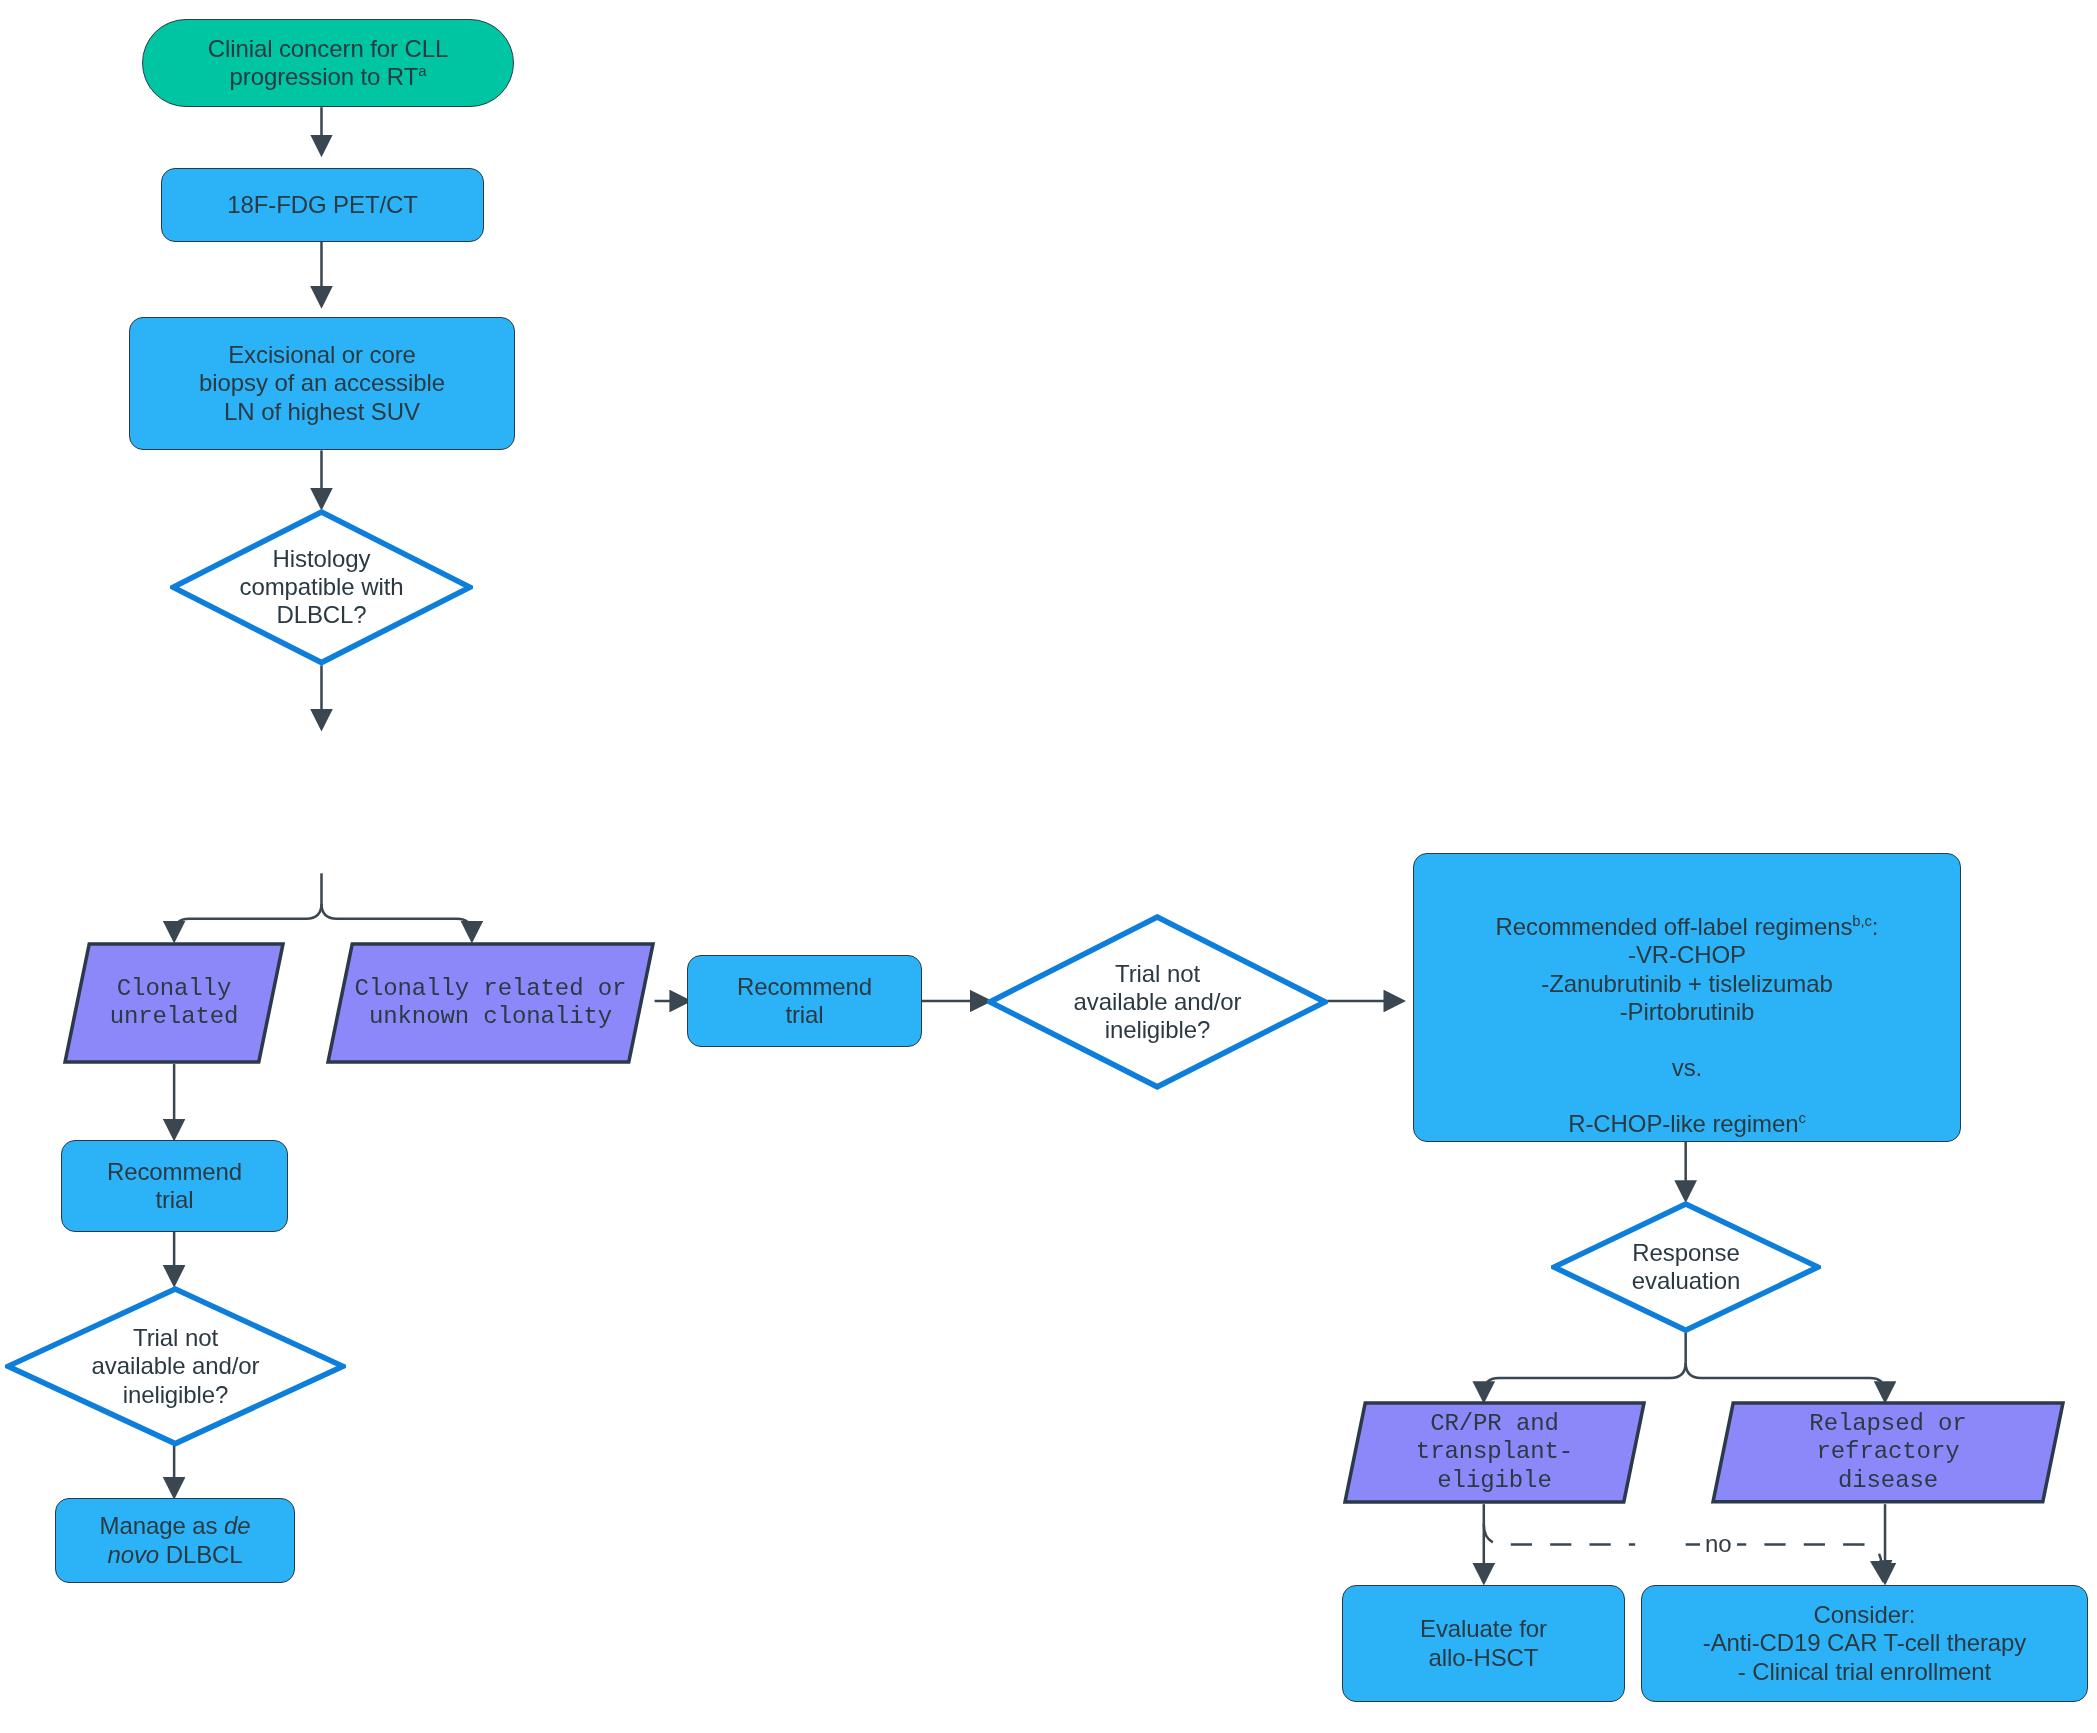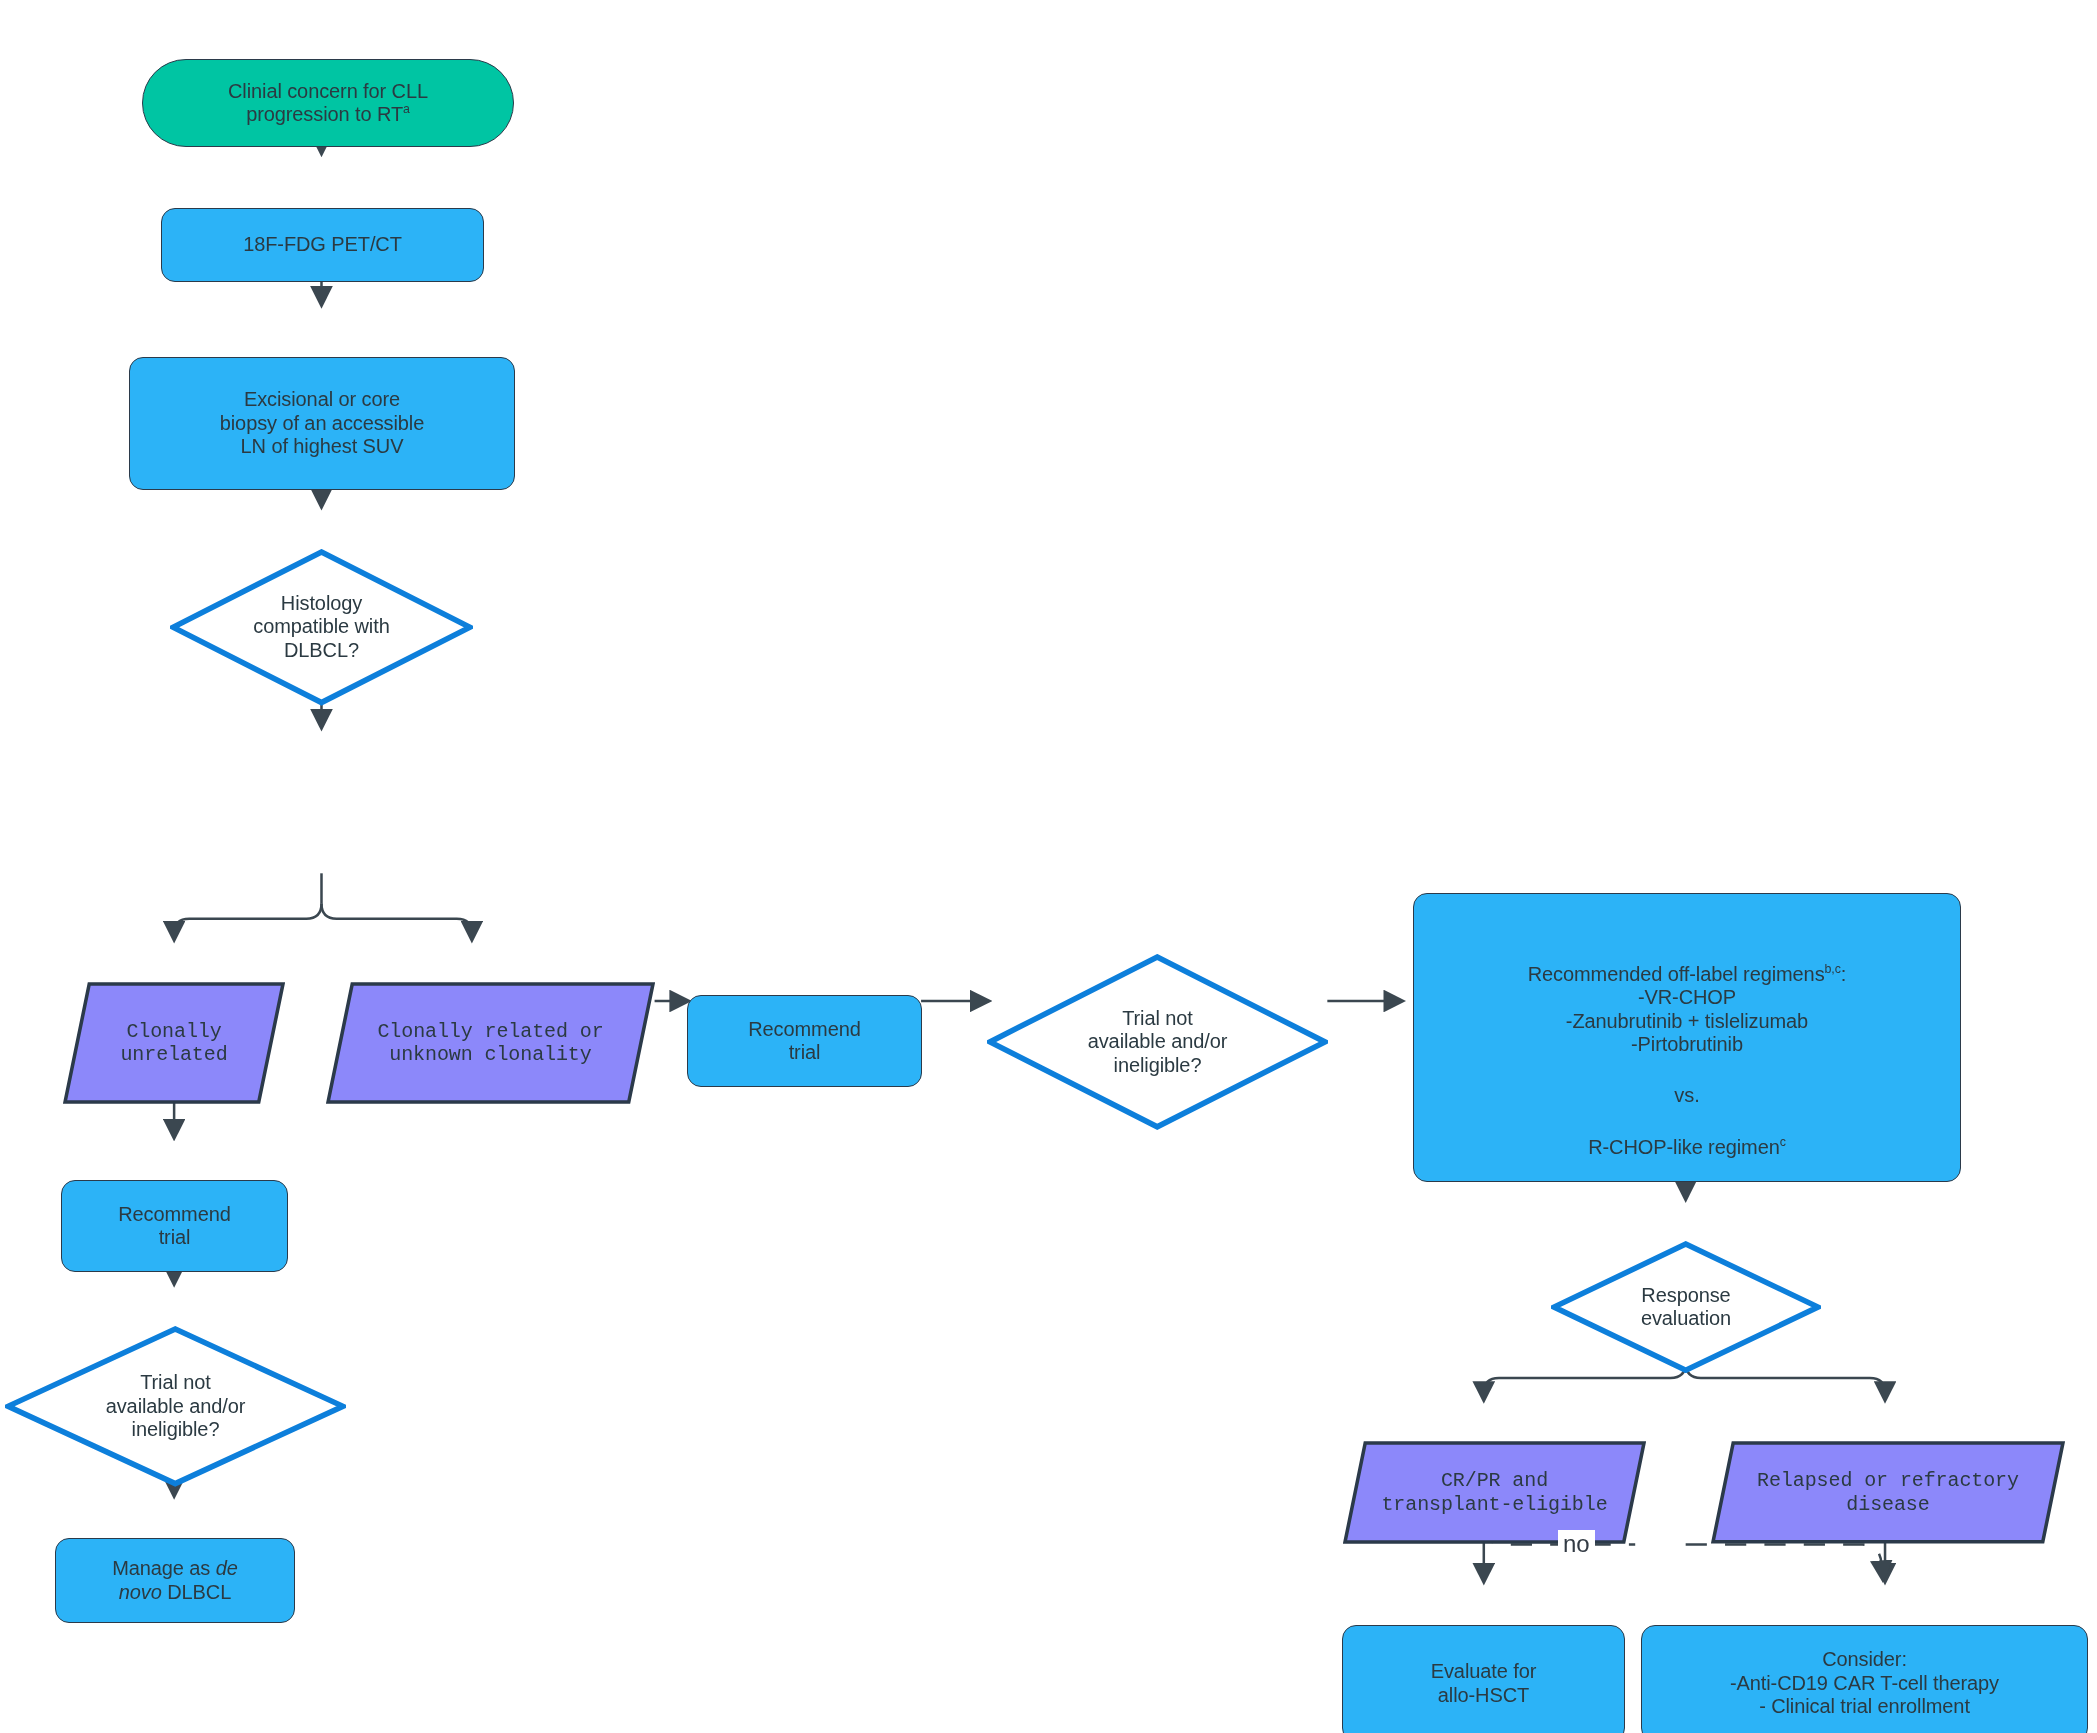--- a/index.html
+++ b/index.html
@@ -26,25 +26,24 @@
     pointer-events: none;
   }
   .node {
     position: absolute;
     box-sizing: border-box;
     display: flex;
     align-items: center;
     justify-content: center;
     text-align: center;
     color: #2b3a42;
-    font-size: 20px;
+    font-size: 24px;
     line-height: 1.17;
     letter-spacing: -0.1px;
     white-space: pre-line;
-    margin-top: 40px;
   }
   
   .proc {
     background: #2cb3f7;
     border: 1.5px solid #2b3a4a;
     border-radius: 14px;
   }
   
   .start {
     background: #00c5a3;
@@ -262,16 +261,16 @@
     <span>Evaluate for
 allo-HSCT</span>
   </div>
 
   <div class="node proc" style="left:1641px; top:1585px; width:447px; height:117px;">
     <span>Consider:
 -Anti-CD19 CAR T-cell therapy
 - Clinical trial enrollment</span>
   </div>
 
-  <div class="edge-label" style="left:1558px; top:1530px;text-align:right;">no</div>
+  <div class="edge-label" style="left:1700px; top:1530px;text-align:right;">no</div>
 
 </div>
 
 
 </body></html>

